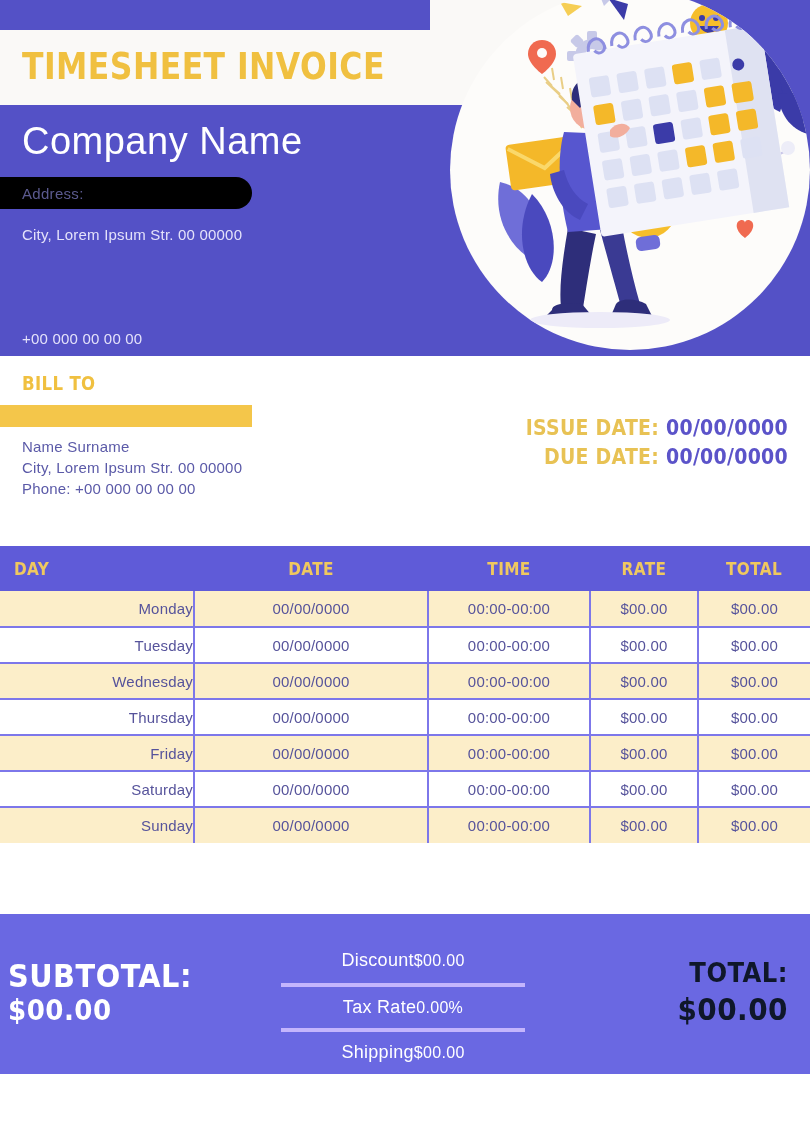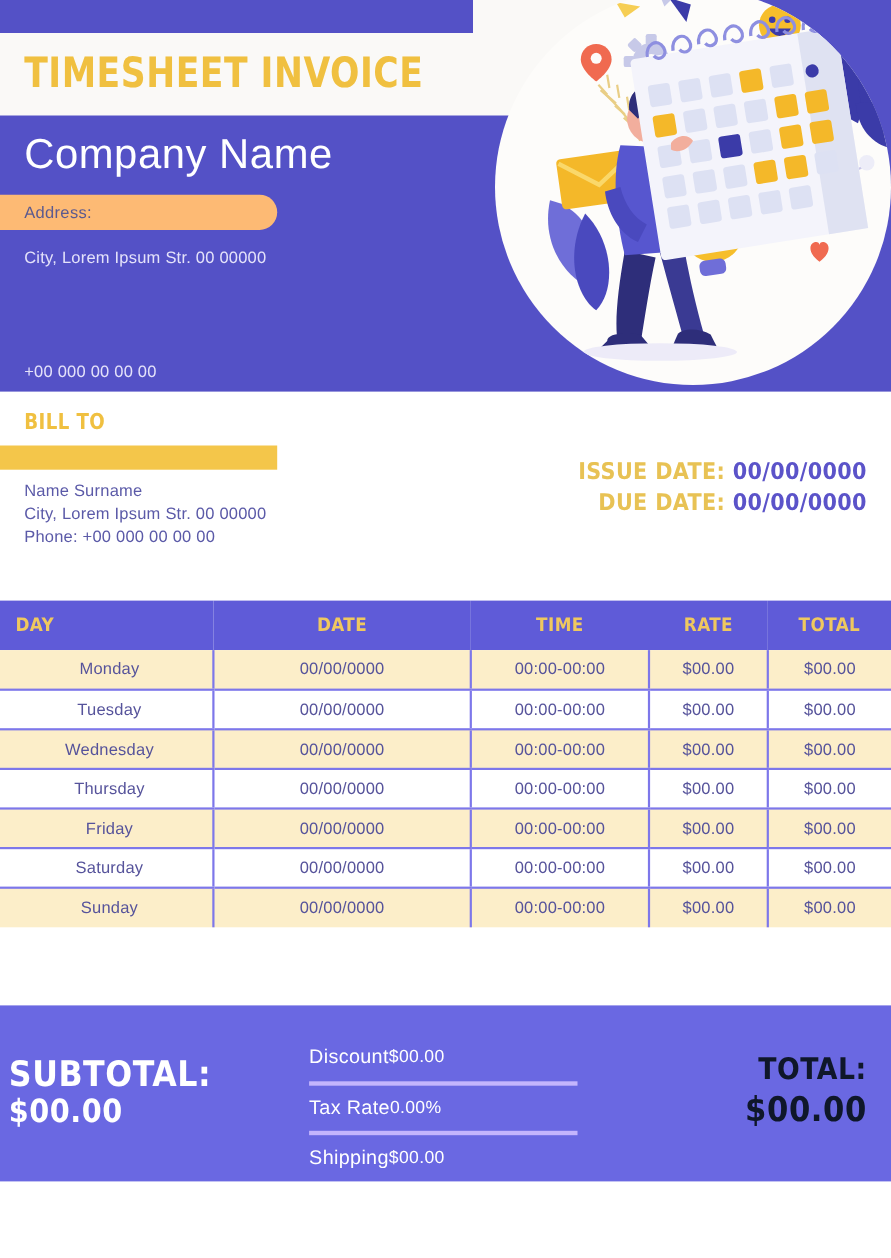--- a/index.html
+++ b/index.html
@@ -32,21 +32,21 @@
     color: #F0C040; transform: scaleX(0.92); transform-origin: left center;
     white-space: nowrap;
   }
   .company-name {
     position: absolute; left: 22px; top: 120px;
     font-size: 38px; font-weight: 400; color: #FFFFFF; letter-spacing: 0.5px;
     white-space: nowrap;
   }
   .pill {
     position: absolute; left: 0; height: 32px; width: 252px;
-    background: #fdba74;
+    background: #000000;
     border-top-right-radius: 16px; border-bottom-right-radius: 16px;
     display: flex; align-items: center; padding-left: 22px;
     font-size: 15px; color: #5B5A8F; letter-spacing: 0.3px;
   }
   .pill-address { top: 177px; }
   .pill-phone  { top: 280px; }
   .hdr-sub {
     position: absolute; left: 22px; width: 300px;
     font-size: 15px; color: #E4E2FA; line-height: 20px; letter-spacing: 0.2px;
   }
@@ -98,21 +98,21 @@
     font-weight: 700; font-size: 17px; color: #EFC85F; letter-spacing: 0.4px;
     border: none; vertical-align: middle;
   }
   .tbl thead th.c-day  { text-align: left; padding-left: 14px; }
   .tbl thead th.c-rest { text-align: center; }
   .tbl tbody td {
     height: 36px; font-size: 15px; color: #56539B; letter-spacing: 0.2px;
     border-left: 2px solid #7D77EA; border-bottom: 2px solid #7D77EA;
     vertical-align: middle;
   }
-  .tbl tbody td.c-day { text-align: center; padding-left: 6px; border-left: none; }
+  .tbl tbody td.c-day { text-align: right; padding-left: 6px; border-left: none; }
   .tbl tbody td.c-rest { text-align: center; }
   .tbl tbody tr:last-child td { border-bottom: none; }
   .tbl tbody tr.odd td { background: #FCEEC9; }
   .tbl tbody tr.even td { background: #FFFFFF; }
   col.w-day { width: 194px; } col.w-date { width: 234px; }
   col.w-time { width: 162px; } col.w-rate { width: 108px; } col.w-total { width: 112px; }
 
   
   .footer {
     position: absolute; left: 0; top: 914px; width: 810px; height: 160px;
@@ -121,21 +121,21 @@
   .subtotal {
     position: absolute; left: 8px; top: 46px;
     font-family: "DejaVu Sans Condensed", "Liberation Sans Narrow", "Liberation Sans", sans-serif;
     font-weight: 700; color: #FFFFFF; letter-spacing: 0.5px;
   }
   .subtotal .s-lbl { font-size: 32px; line-height: 33px; display: block; }
   .subtotal .s-val { font-size: 29px; line-height: 35px; display: block; }
 
   .mid { position: absolute; left: 281px; top: 24px; width: 244px; }
   .mid-row {
-    display: flex; align-items: center; justify-content: flex-start;
+    display: flex; align-items: center; justify-content: center;
     height: 45px; color: #FFFFFF;
   }
   .mid-row + .mid-row { border-top: 4px solid #c4b5fd; }
   .mid-row .m-lbl { font-size: 18px; letter-spacing: 0.3px; }
   .mid-row .m-val { font-size: 16px; letter-spacing: 0.3px; }
 
   .grand {
     position: absolute; right: 22px; top: 42px; text-align: right;
     font-family: "DejaVu Sans Condensed", "Liberation Sans Narrow", "Liberation Sans", sans-serif;
     font-weight: 700; color: #0f172a; letter-spacing: 0.5px;

